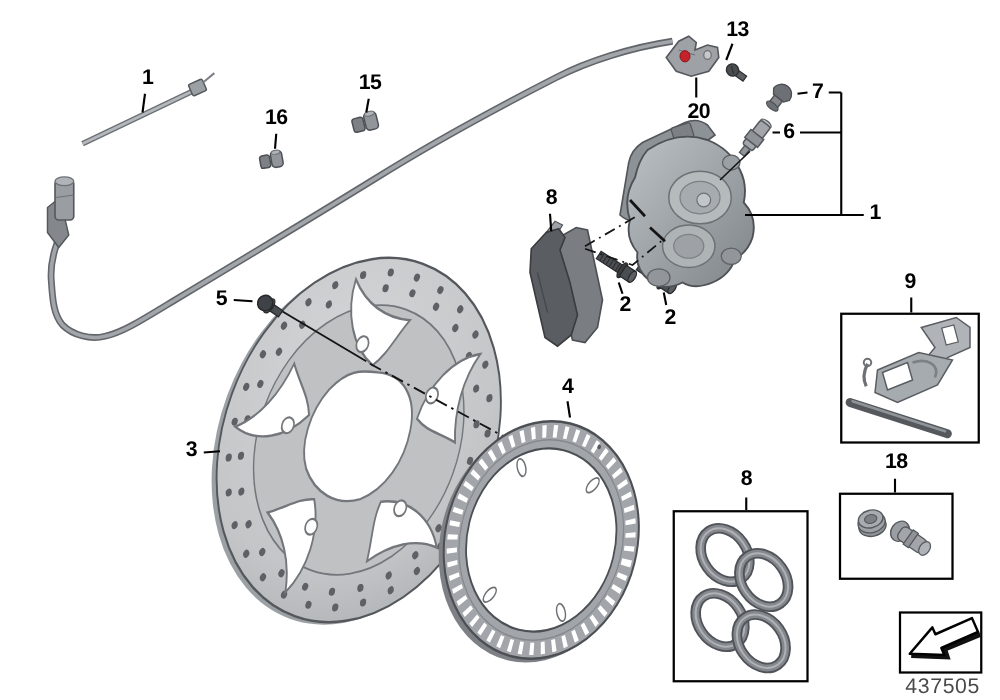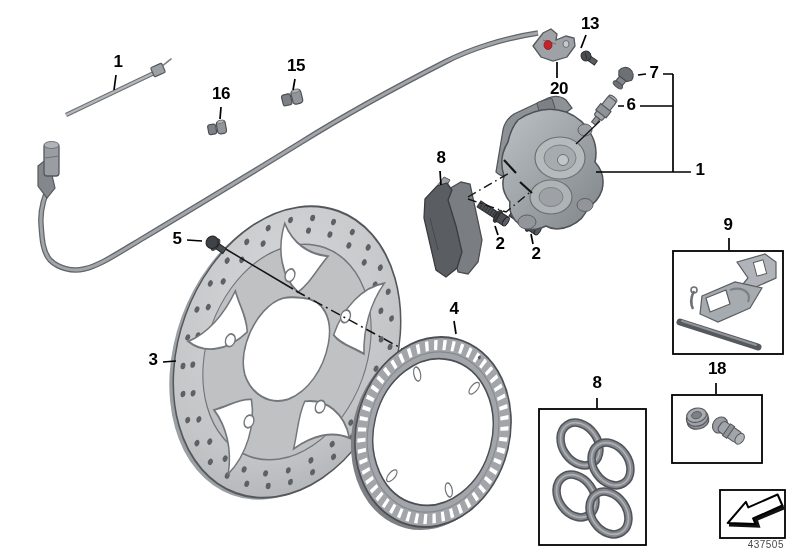--- a/index.html
+++ b/index.html
@@ -1,21 +1,21 @@
 <!DOCTYPE html>
 <html><head>
 <meta charset="utf-8">
 <style>
   html,body{margin:0;padding:0;background:#fff;}
   .stage{position:relative;width:800px;height:560px;background:#ffffff;overflow:hidden;
          font-family:"Liberation Sans",sans-serif;}
   .stage svg{position:absolute;left:0;top:0;}
   .callout{position:absolute;transform:translateX(-50%);font-weight:bold;font-size:17px;
            line-height:1;color:#000;letter-spacing:-0.5px;white-space:nowrap;}
-  .image-number{position:absolute;right:16px;top:539px;font-size:10px;color:#4a4a4a;
+  .image-number{position:absolute;right:16px;top:539px;font-size:17px;color:#4a4a4a;
                 letter-spacing:0.5px;}
 </style>
 </head>
 <body>
 
 <div class="stage">
 
 <svg width="800" height="560" viewBox="0 0 800 560">
   <defs>
     <radialGradient id="discG" cx="38%" cy="32%" r="80%">

